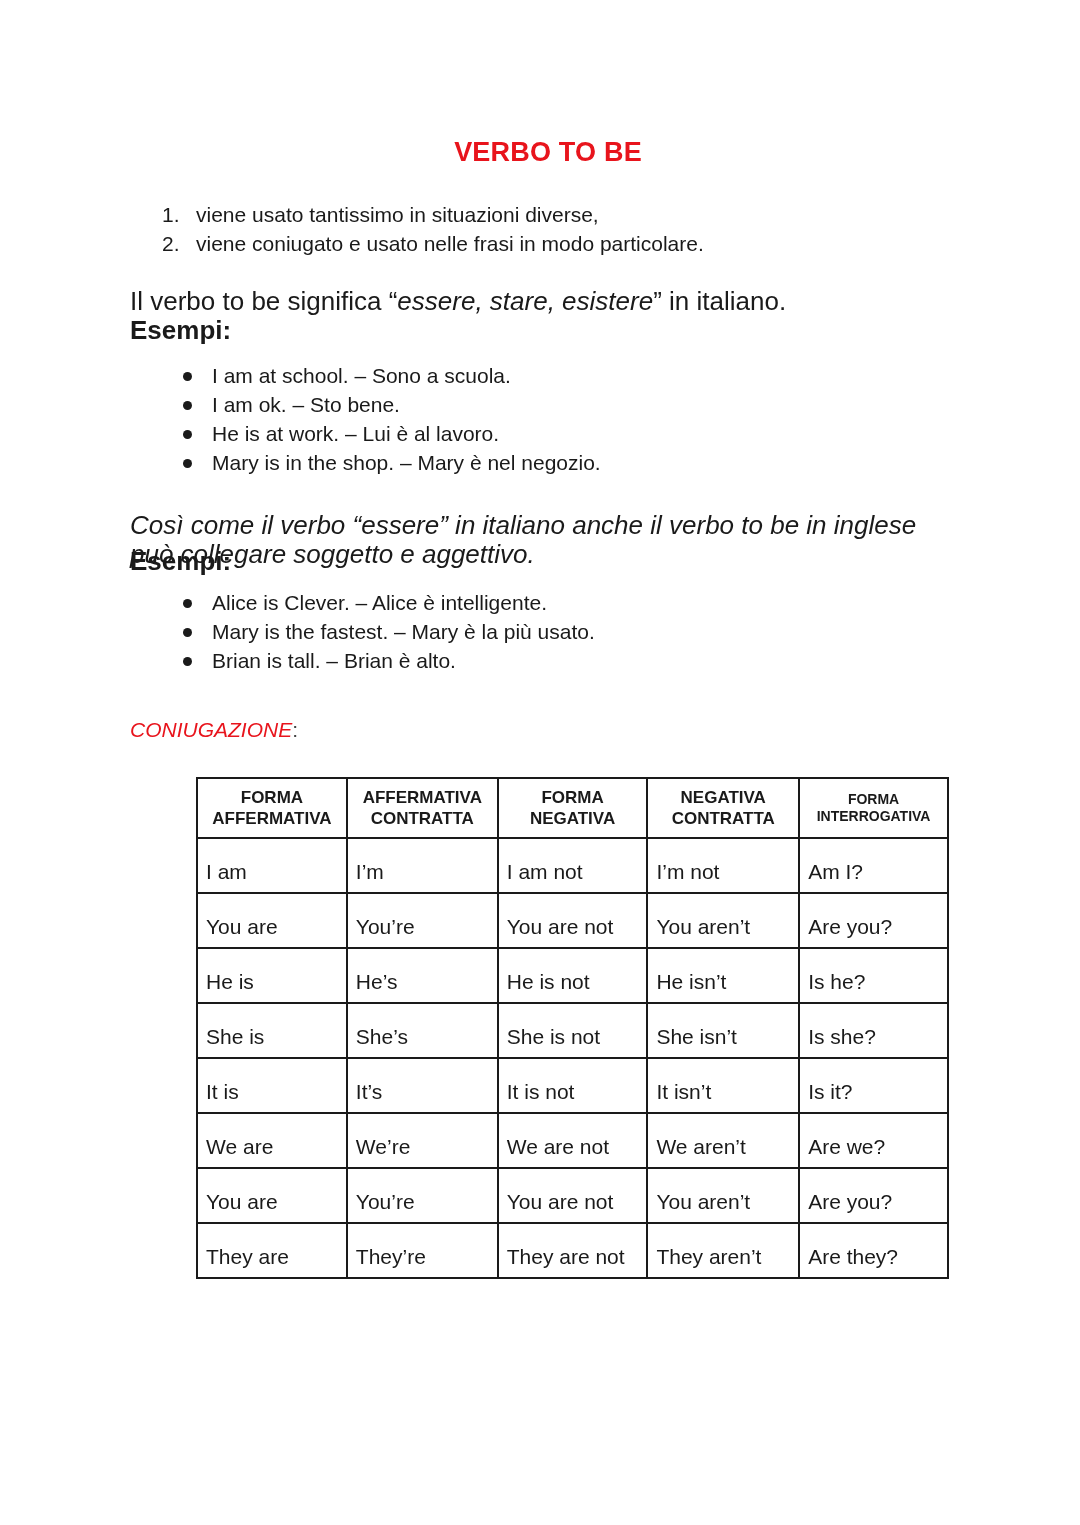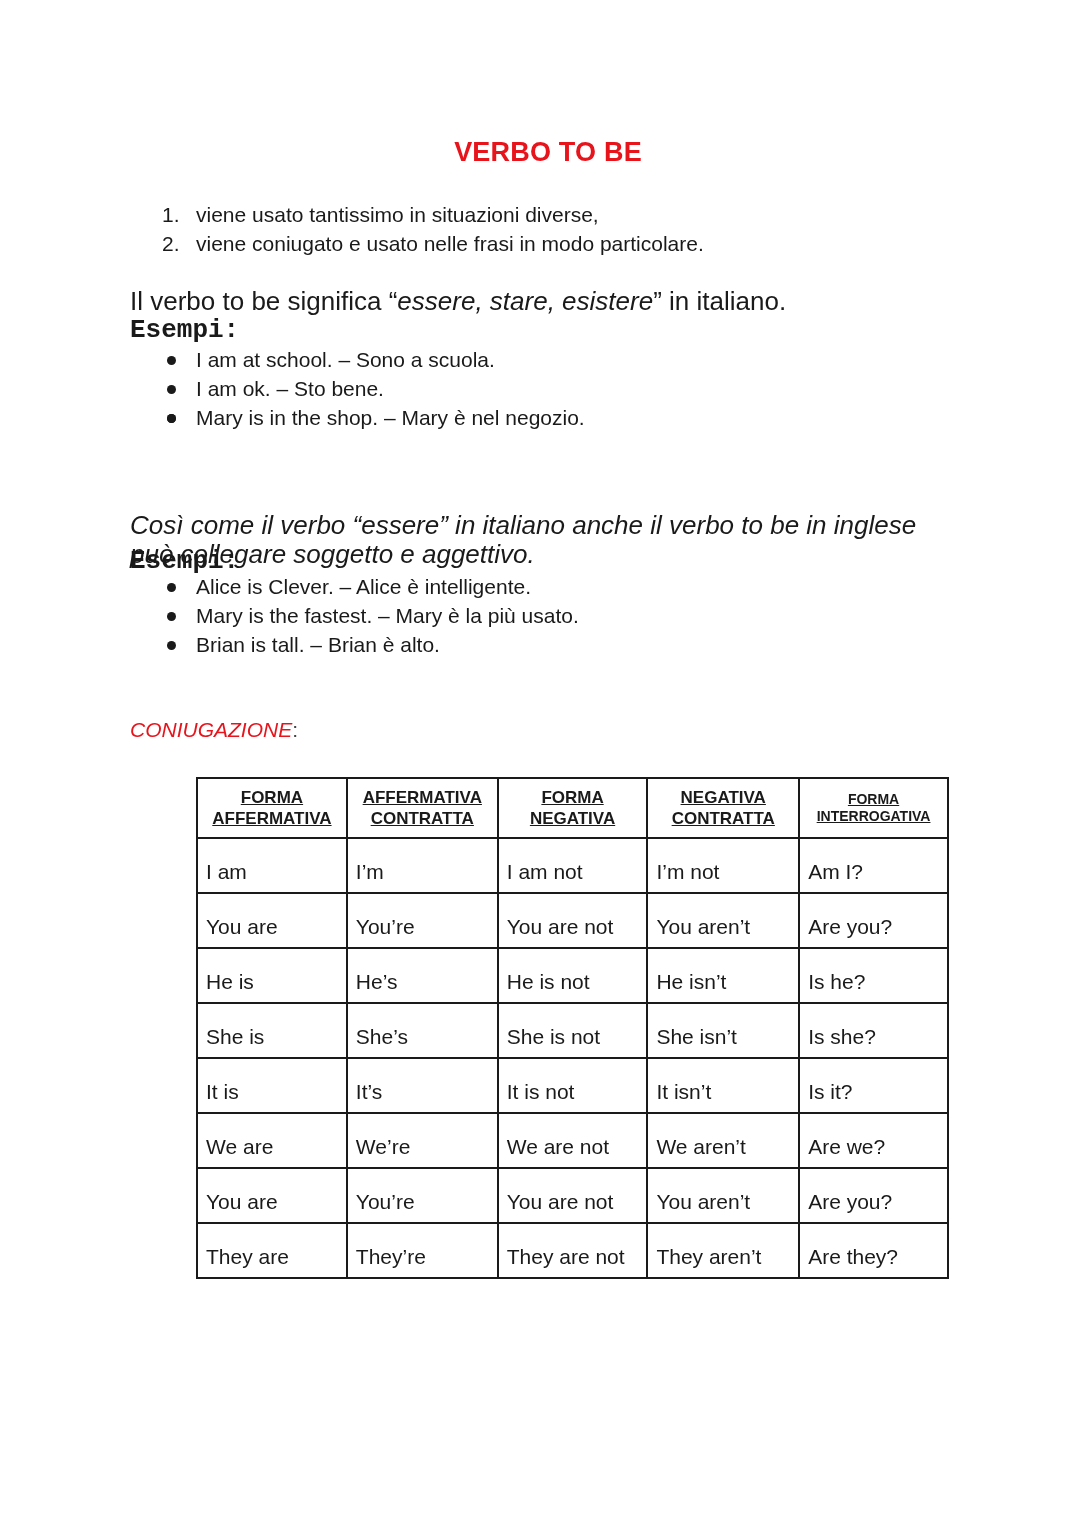--- a/index.html
+++ b/index.html
@@ -11,36 +11,36 @@
     position: absolute; top: 129px; left: 0; width: 1080px; text-align: center;
     color: #e8141c; font-weight: bold; font-size: 27px; letter-spacing: 0.2px;
   }
   .numbered-list {
     position: absolute; top: 200px; left: 130px; margin: 0; padding: 0; list-style: none;
     font-size: 21px; line-height: 29px;
   }
   .numbered-list li { position: relative; padding-left: 66px; }
   .numbered-list .num { position: absolute; left: 32px; }
   .para { position: absolute; left: 130px; font-size: 26px; line-height: 29px; margin: 0; width: 820px; }
-  .bold { font-weight: bold; font-family: Liberation Mono, monospace; }
-  .bullets { position: absolute; left: 130px; margin: 0; padding: 0; list-style: none; font-size: 21px; line-height: 29px; }
+  .bold { font-weight: bold; }
+  .bullets { position: absolute; left: 130px; margin: 16px; padding: 0; list-style: none; font-size: 21px; line-height: 29px; }
   .bullets li { position: relative; padding-left: 66px; }
   .bullets .dot {
     position: absolute; left: 37px; top: 11px; width: 9px; height: 9px; border-radius: 50%; background: #1a1a1a;
   }
   .section-heading {
     position: absolute; top: 718px; left: 130px; color: #e8141c; font-style: italic; font-size: 21px;
   }
   .section-heading .colon { color: #444; font-style: normal; }
   table.conj {
     position: absolute; top: 777px; left: 196px; border-collapse: collapse; width: 753px;
   }
   table.conj th, table.conj td { border: 2px solid #1a1a1a; }
   table.conj th {
-    height: 58px; font-size: 17px; font-weight: bold; text-align: center; line-height: 21px; padding: 0 4px; text-decoration: underline;
+    height: 58px; font-size: 17px; font-weight: bold; text-align: center; line-height: 21px; padding: 0 4px;
   }
   table.conj th.small { font-size: 14px; line-height: 17px; }
   table.conj td { height: 41px; font-size: 21px; padding: 12px 0 0 8px; }
   col.c1 { width: 150px; } col.c2 { width: 151px; } col.c3 { width: 150px; } col.c4 { width: 152px; } col.c5 { width: 149px; }
 </style>
 </head>
 <body>
 
 <h1 class="page-title" style="margin:8px;">VERBO TO BE</h1>
 
@@ -48,21 +48,21 @@
   <li><span class="num">1.</span><span>viene usato tantissimo in situazioni diverse,</span></li>
   <li><span class="num">2.</span><span>viene coniugato e usato nelle frasi in modo particolare.</span></li>
 </ol>
 
 <p class="para" style="top:287px;"><span>Il verbo to be significa “</span><em>essere, stare, esistere</em><span>” in italiano.</span></p>
 <p class="para bold" style="top:316px;">Esempi:</p>
 
 <ul class="bullets" style="top:345px;">
   <li><span class="dot"></span><span>I am at school.  – Sono a scuola.</span></li>
   <li><span class="dot"></span><span>I am ok. – Sto bene.</span></li>
-  <li><span class="dot"></span></li>
+  <li><span class="dot"></span><span>He is at work. – Lui è al lavoro.</span></li>
   <li><span class="dot"></span><span>Mary is in the shop. – Mary è nel negozio.</span></li>
 </ul>
 
 <p class="para" style="top:511px; width:810px;font-style:italic;">Così come il verbo “essere” in italiano anche il verbo to be in inglese può collegare soggetto e aggettivo.</p>
 <p class="para bold" style="top:547px;">Esempi:</p>
 
 <ul class="bullets" style="top:572px;">
   <li><span class="dot"></span><span>Alice is Clever. – Alice è intelligente.</span></li>
   <li><span class="dot"></span><span>Mary is the fastest. – Mary è la più usato.</span></li>
   <li><span class="dot"></span><span>Brian is tall. – Brian è alto.</span></li>

